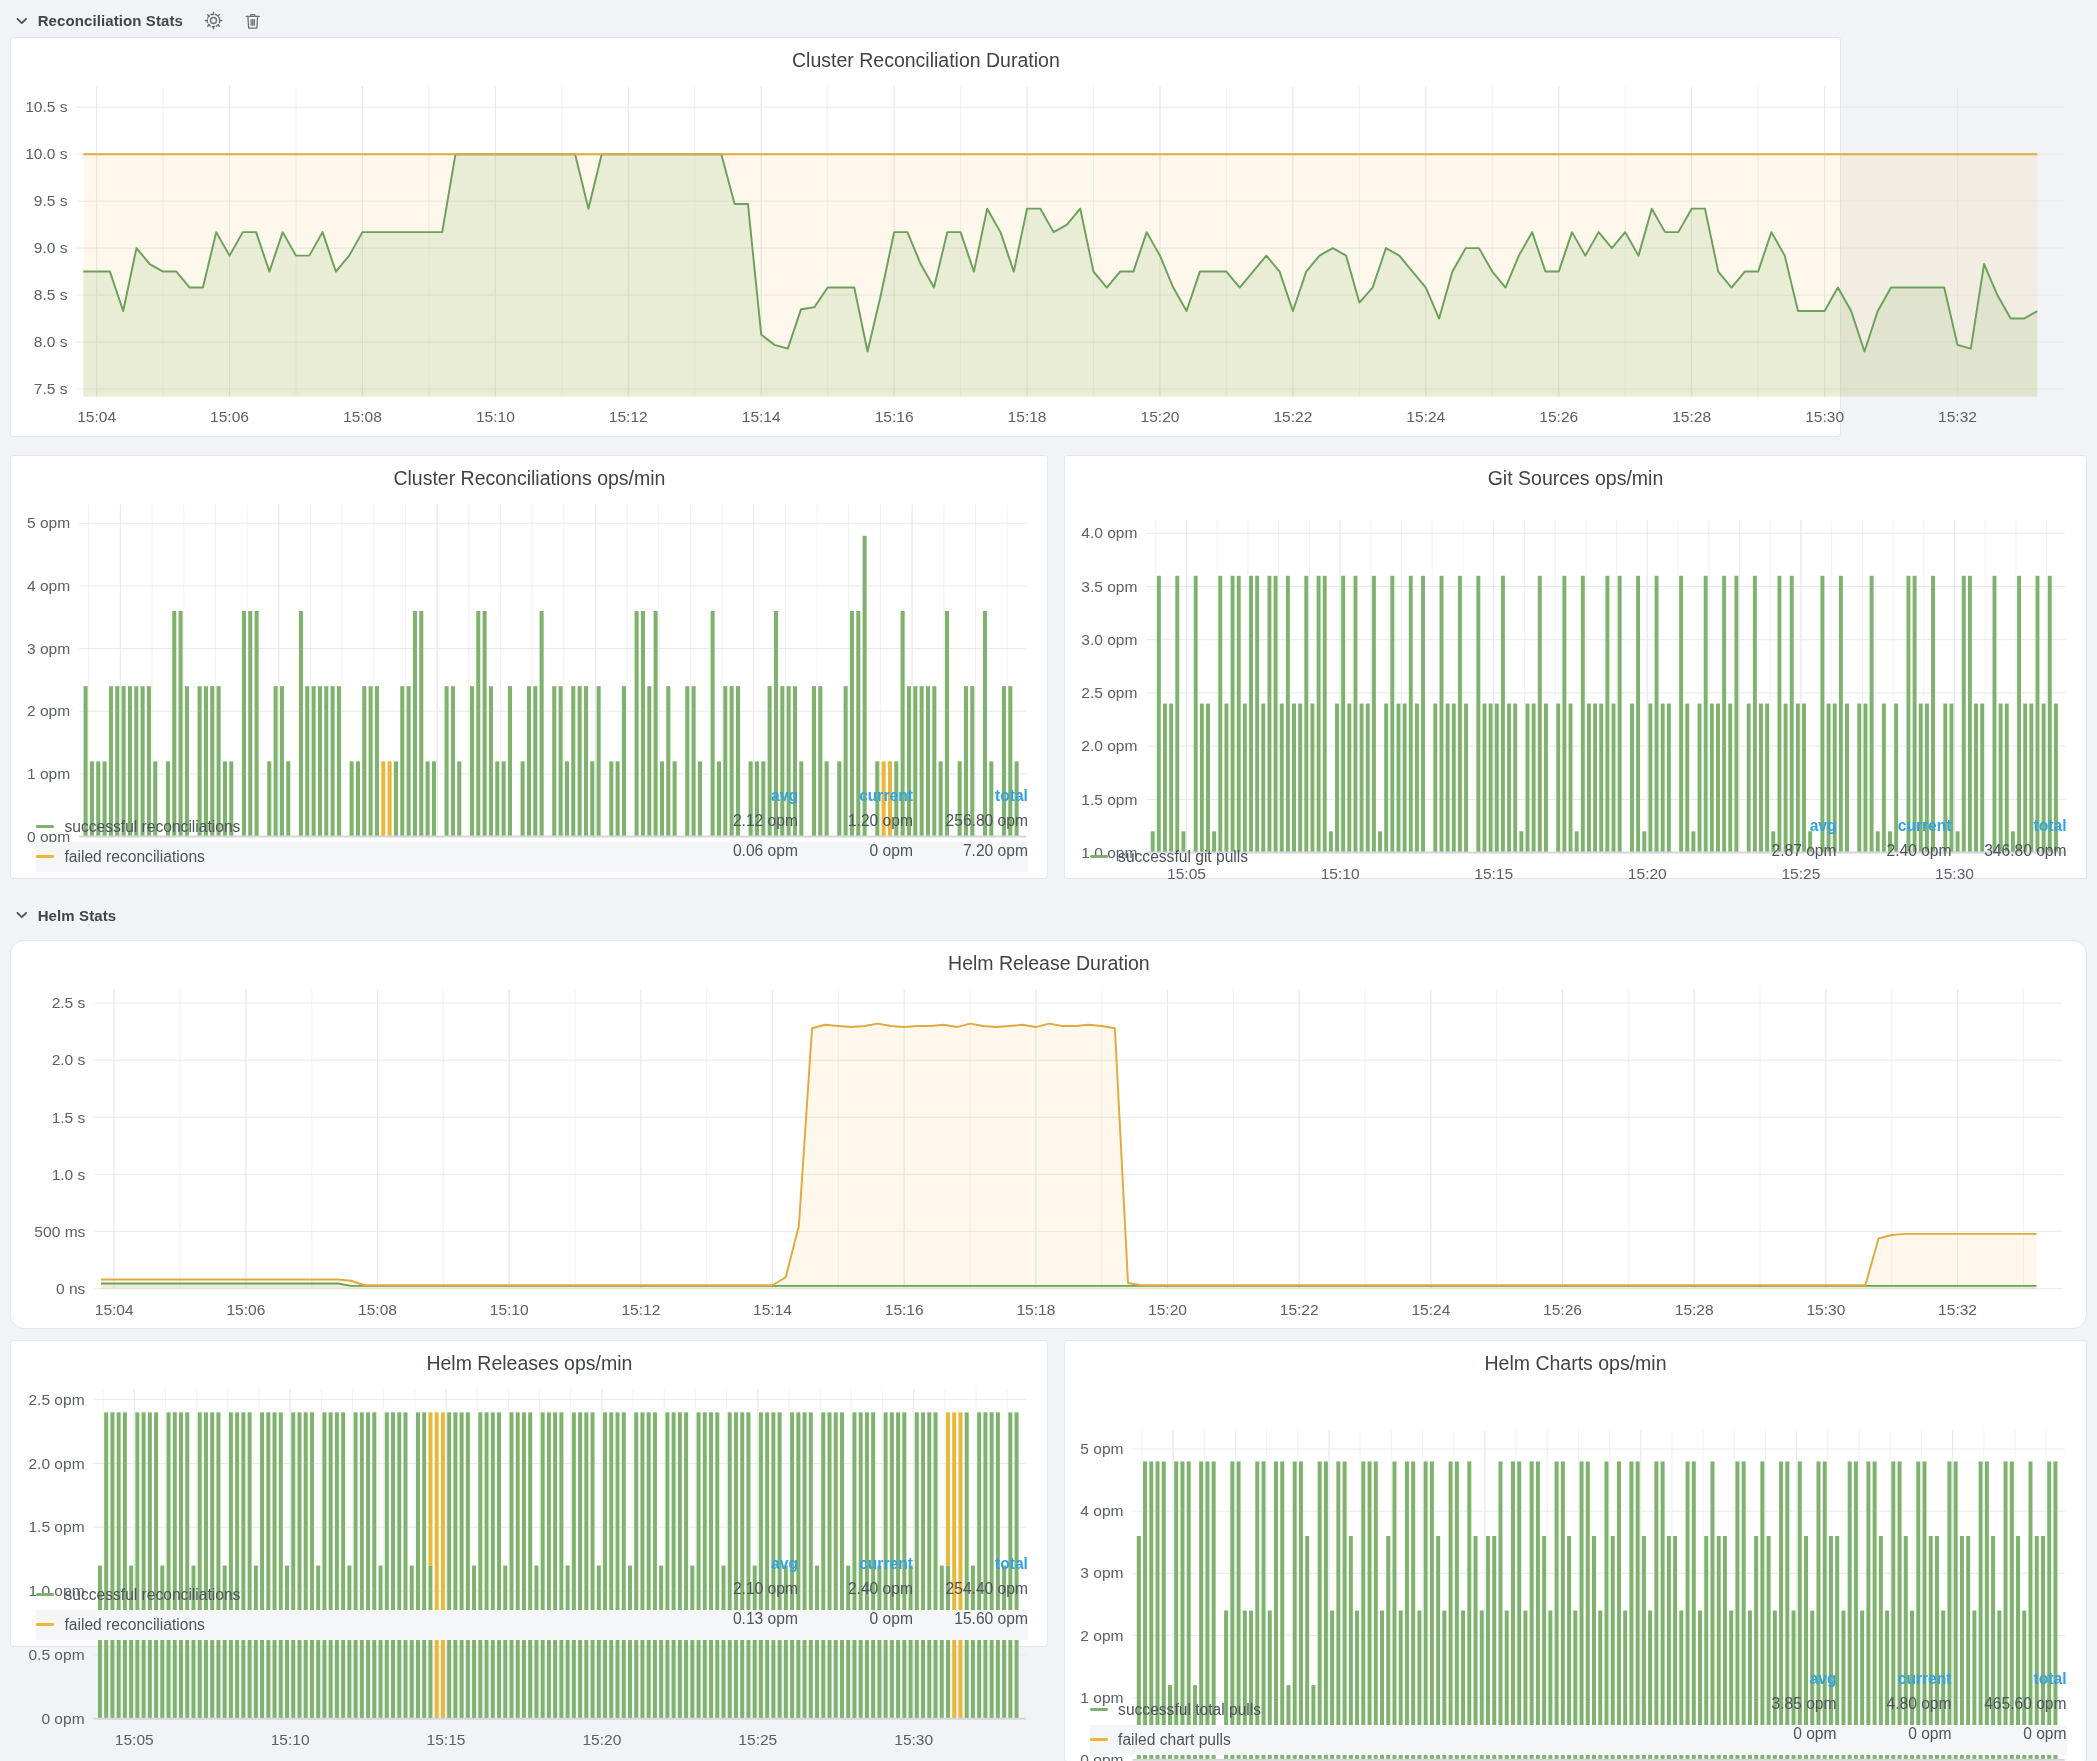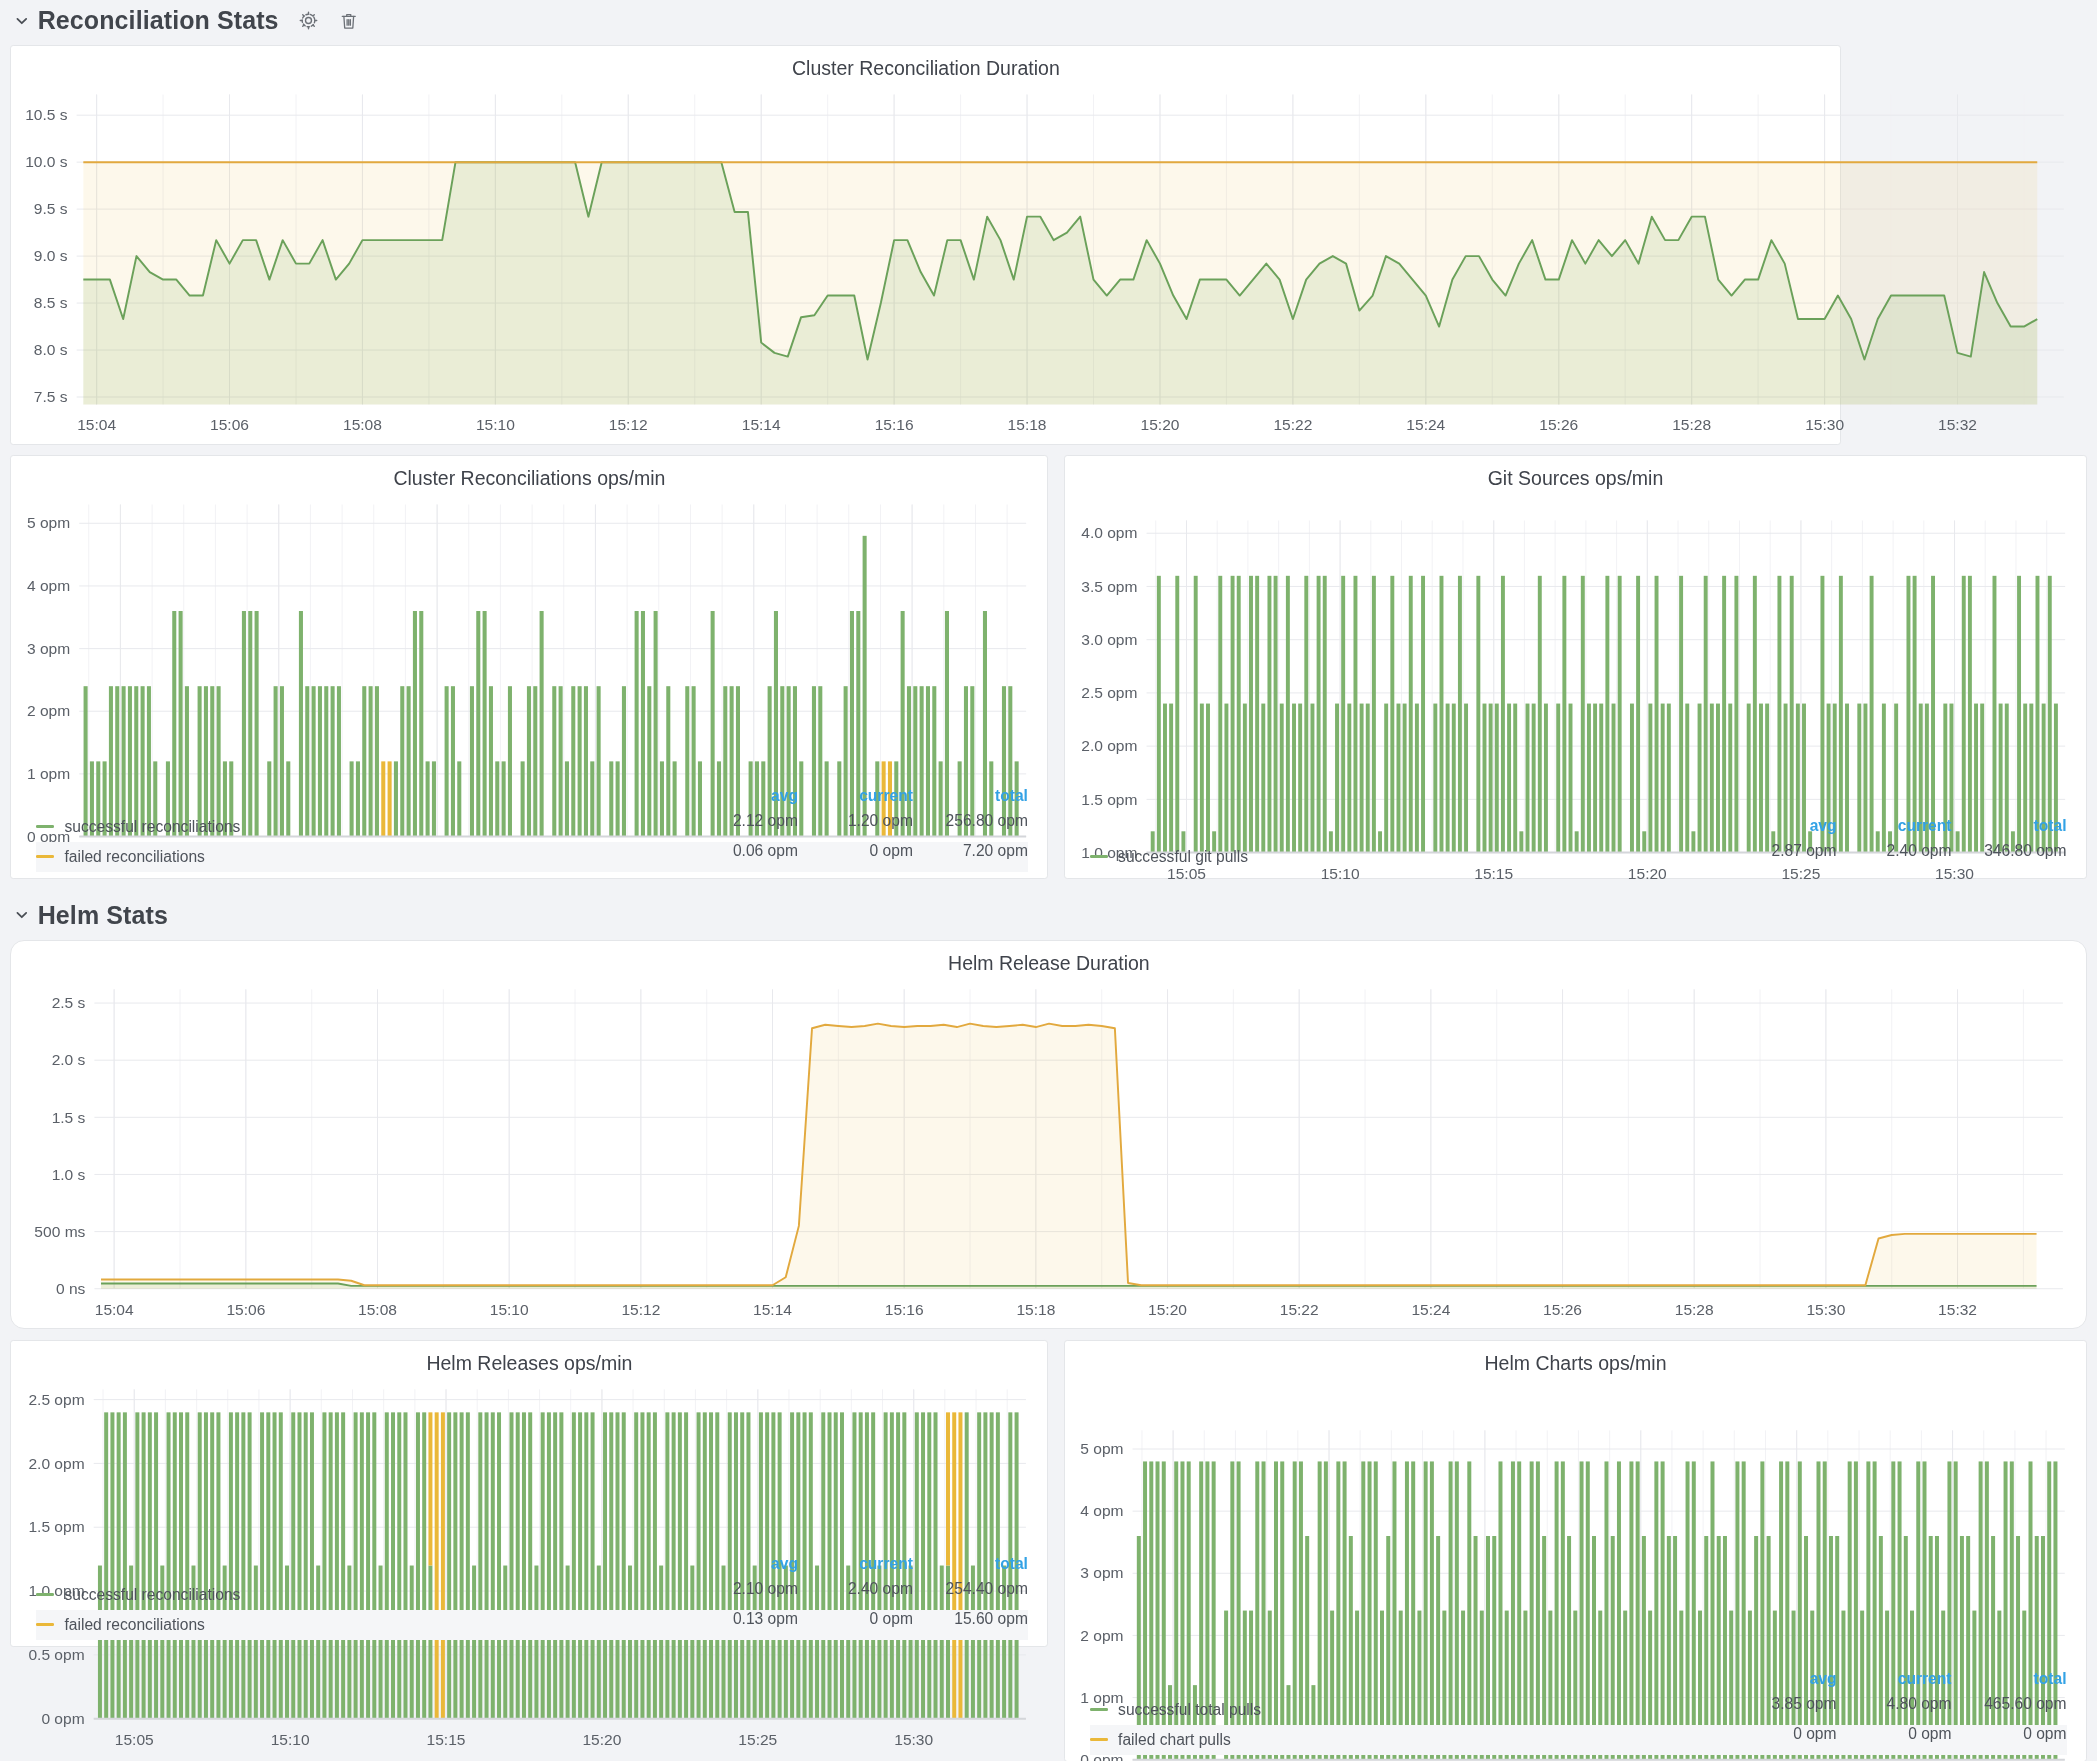--- a/index.html
+++ b/index.html
@@ -6,27 +6,27 @@
   body{
     width:2097px;height:1761px;position:relative;overflow:hidden;
     background:#f2f3f6;
     font-family:"Liberation Sans",sans-serif;
     -webkit-font-smoothing:antialiased;
   }
   .section-head{position:absolute;display:flex;align-items:center;height:34px;}
   #sh1{left:14.3px;top:3.9px;}
   #sh2{left:14.3px;top:898px;text-align:center;}
   .section-head .chev{display:flex;margin-right:7.8px;}
-  .section-head h2{font-size:25px;margin:0;color:#41454c;font-weight:700;letter-spacing:0.1px;}
+  .section-head h2{font-size:15px;margin:0;color:#41454c;font-weight:700;letter-spacing:0.1px;}
   .icon-btn{background:none;border:none;padding:0;margin-left:19.5px;cursor:pointer;display:flex;align-items:center;}
   .panel{
     position:absolute;background:#ffffff;border:0.6px solid #e4e6e9;border-radius:3.2px;
     display:flex;flex-direction:column;box-sizing:border-box;padding:6.5px 5.2px 3.9px;
   }
-  #p0{left:10.4px;top:45px;width:1831px;height:400px;}
+  #p0{left:10.4px;top:37px;width:1831px;height:400px;}
   #p1{left:10.4px;top:455px;width:1038px;height:424px;}
   #p2{left:1064px;top:455px;width:1023px;height:424px;gap:16px;}
   #p3{left:10.4px;top:940px;width:2077px;height:389px;border-radius:14px;}
   #p4{left:10.4px;top:1340px;width:1038px;height:307px;}
   #p5{left:1064px;top:1340px;width:1023px;height:422px;gap:41px;}
   .panel-title{flex:none;text-align:center;font-size:19.5px;font-weight:500;color:#3f434b;height:31px;line-height:30px;}
   .chart{flex:1;min-height:0;}
   svg{font-family:"Liberation Sans",sans-serif;display:block;}
   .legend{flex:none;padding:0 14.3px 2.6px 19.5px;}
   .lg-row{display:flex;height:30px;font-size:15.6px;color:#4e535b;}

